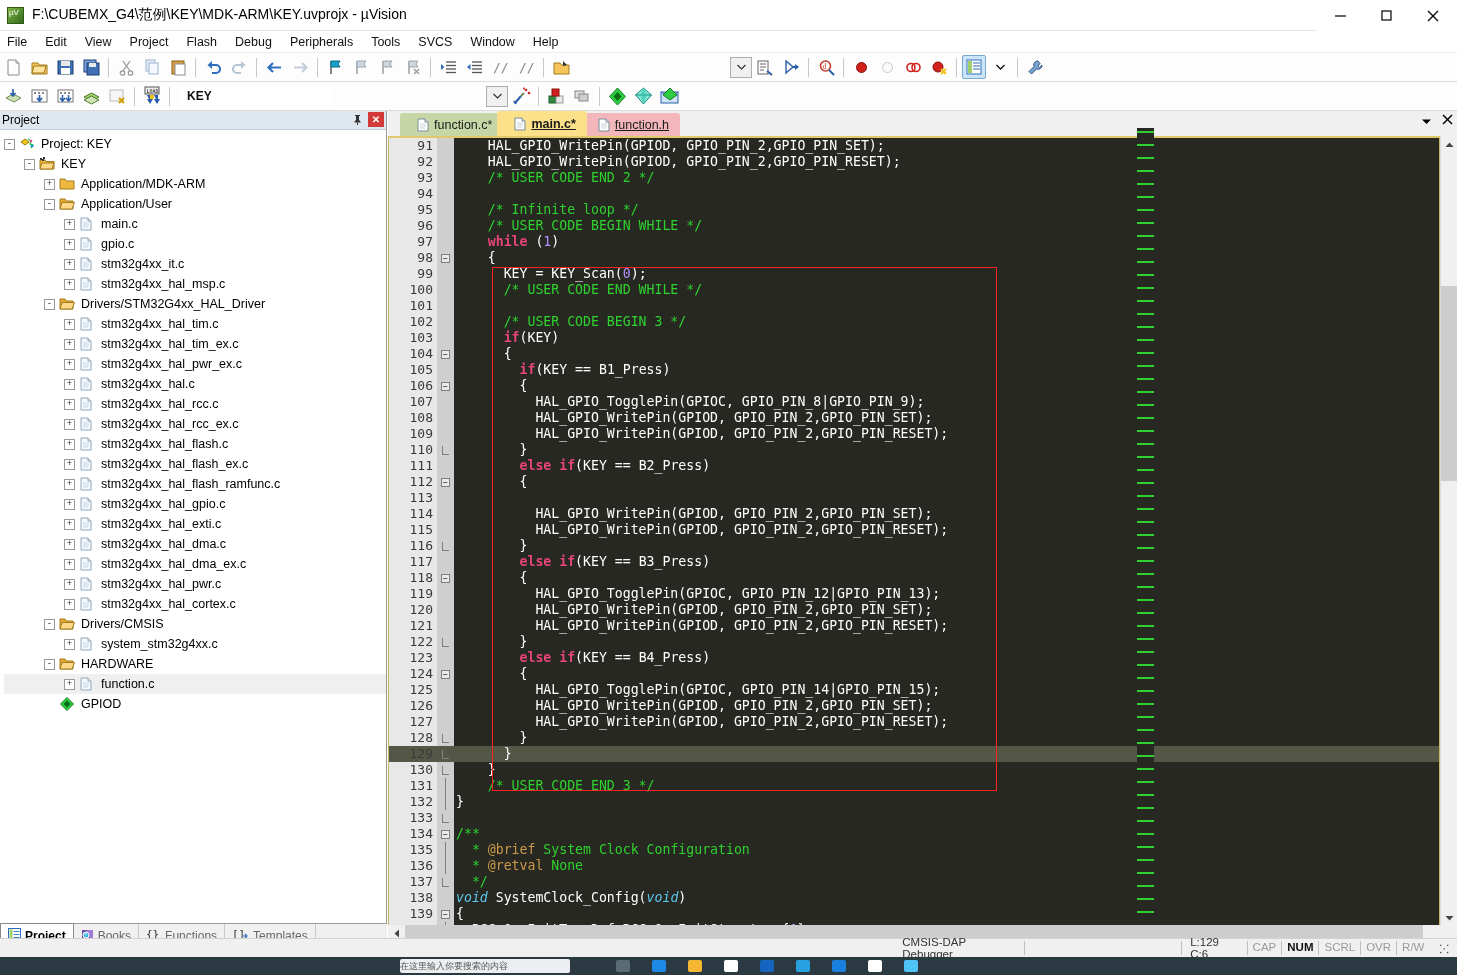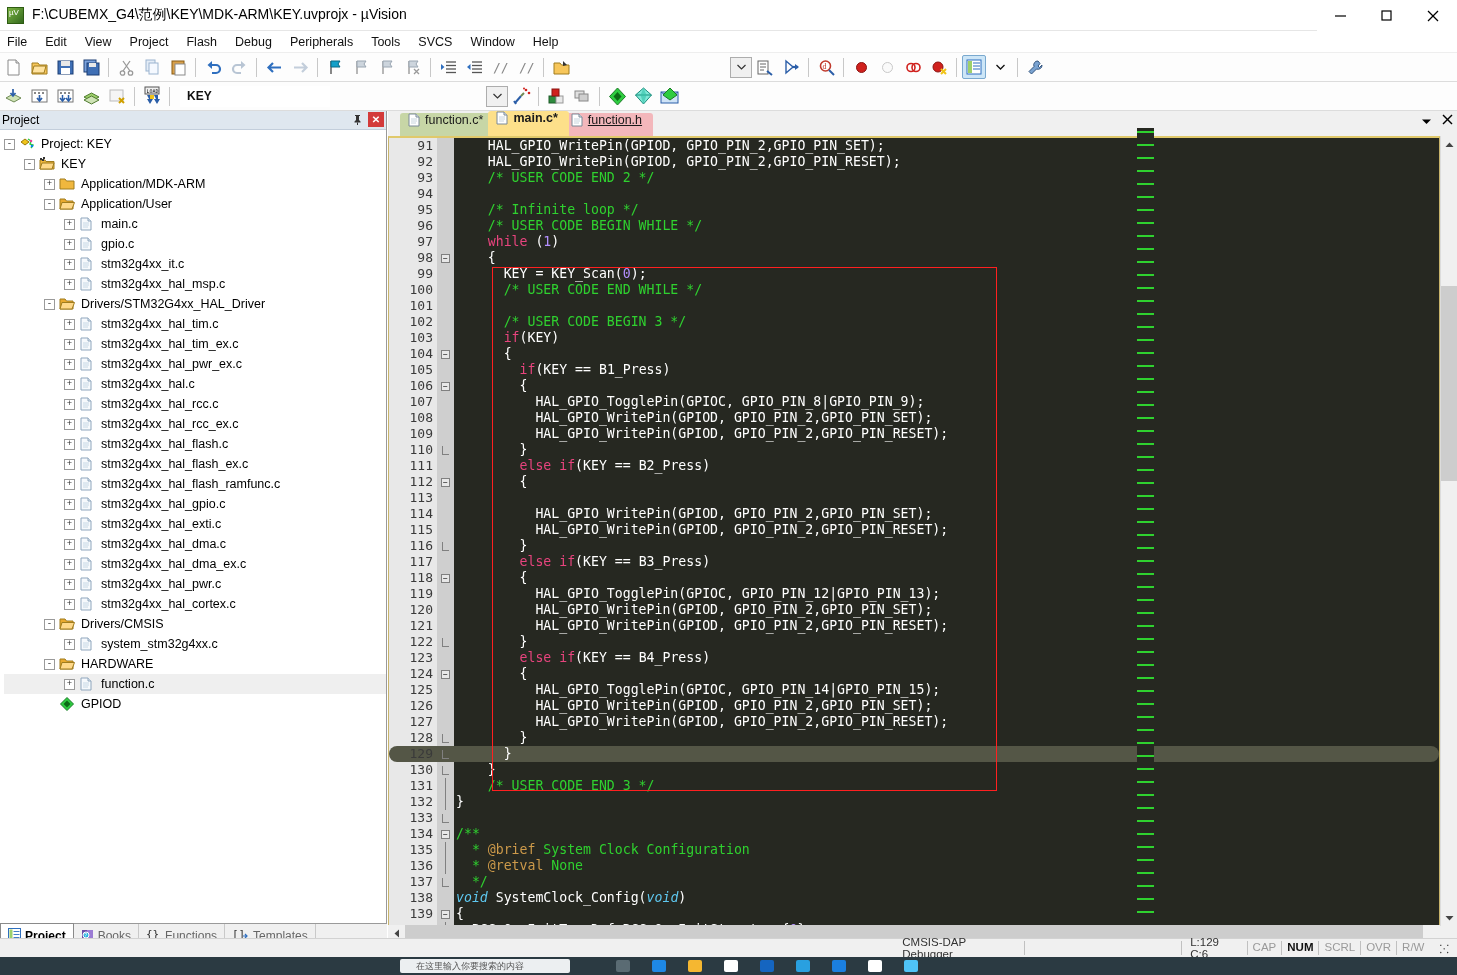--- a/index.html
+++ b/index.html
@@ -136,30 +136,30 @@
   
   .editor-wrap {
     position: absolute; top: 111px; left: 388px; width: 1069px; height: 837px;
     background: #f0f0f0;
   }
   .edit-tabbar {
     height: 25px; background: #f0f0f0; display: flex; align-items: flex-end;
     position: relative; padding-left: 12px;
   }
   .etab {
-    height: 23px; display: flex; gap: 5px;
-    padding: 0 11px 0 8px; font-size: 12.5px; color: #1a1a1a;
+    height: 23px; display: flex; align-items: center; gap: 5px;
+    padding: 0 11px 0 17px; font-size: 12.5px; color: #1a1a1a;
     border-top-left-radius: 3px; border-top-right-radius: 3px;
     position: relative; margin-right: -6px;
   }
   .etab.t-green { background: #c7d6a6; }
   .etab.t-yellow { background: #fde08a; z-index: 3; height: 25px; }
   .etab.t-pink { background: #f3b7bb; text-decoration: underline; }
   .etab .doc-ico { width: 12px; height: 14px; flex: none; }
-  .etab.t-yellow .etab-label { font-weight: bold; }
+  .etab.t-yellow .etab-label { text-decoration: underline; font-weight: bold; }
   .etab-right-ctrl {
     position: absolute; right: 4px; top: 3px; display: flex; gap: 10px; align-items: center;
   }
 
   .code-area {
     position: absolute; top: 25px; left: 0; width: 1052px; height: 790px;
     background: #262821; overflow: hidden;
     border: 1px solid #c8b46b;
     border-top: 2px solid #e0c96b;
   }
@@ -186,24 +186,24 @@
     height: 16px;
   }
   .fbox {
     width: 9px; height: 9px; border: 1px solid #808080; background: #e8e8e8;
     font-size: 8px; line-height: 7px; text-align: center; color: #222;
     font-family: "DejaVu Sans Mono", monospace;
   }
   .fline { width: 1px; height: 16px; background: #808080; }
   .fend { width: 7px; height: 9px; border-left: 1px solid #808080; border-bottom: 1px solid #808080; }
   .cl .src { color: #ffffff; padding-left: 2px; }
-  .cl.cur { background: #545646; border-radius: 8px; }
+  .cl.cur { background: #545646; }
   .cl.cur .src { color: #ffffff; }
 
-  .kw   { color: #e8447e; }
+  .kw   { color: #e8447e; font-weight: bold; }
   .cmt  { color: #2fd12f; }
   .doc  { color: #cd9a4a; margin-top: 10px; }
   .num-l{ color: #b490ff; }
   .type { color: #5ec8f0; font-style: italic; }
 
   .redbox {
     position: absolute; border: 1px solid #ff2020; pointer-events: none;
   }
 
   
@@ -247,21 +247,21 @@
   .taskbar {
     position: absolute; bottom: 0; left: 0; width: 1457px; height: 18px;
     background: #2b3a42; display: flex; align-items: center;
   }
   .tb-left { width: 388px; height: 18px; background: #2b3a42; }
   .tb-items { display: flex; align-items: center; gap: 22px; padding-left: 18px; }
   .tb-ico { width: 14px; height: 12px; border-radius: 2px; }
   .tb-search {
     position: absolute; left: 400px; top: 2px; width: 170px; height: 14px;
     background: #eceff1; border-radius: 2px; display: flex; align-items: center;
-    padding-left: 16px; font-size: 9px; color: #555;
+    font-size: 9px; color: #555;
   }
 </style>
 </head>
 <body>
 
 <div id="app">
 
   <div class="titlebar">
     <div class="title-icon"></div>
     <div class="title-text">F:\CUBEMX_G4\范例\KEY\MDK-ARM\KEY.uvprojx - µVision</div>

